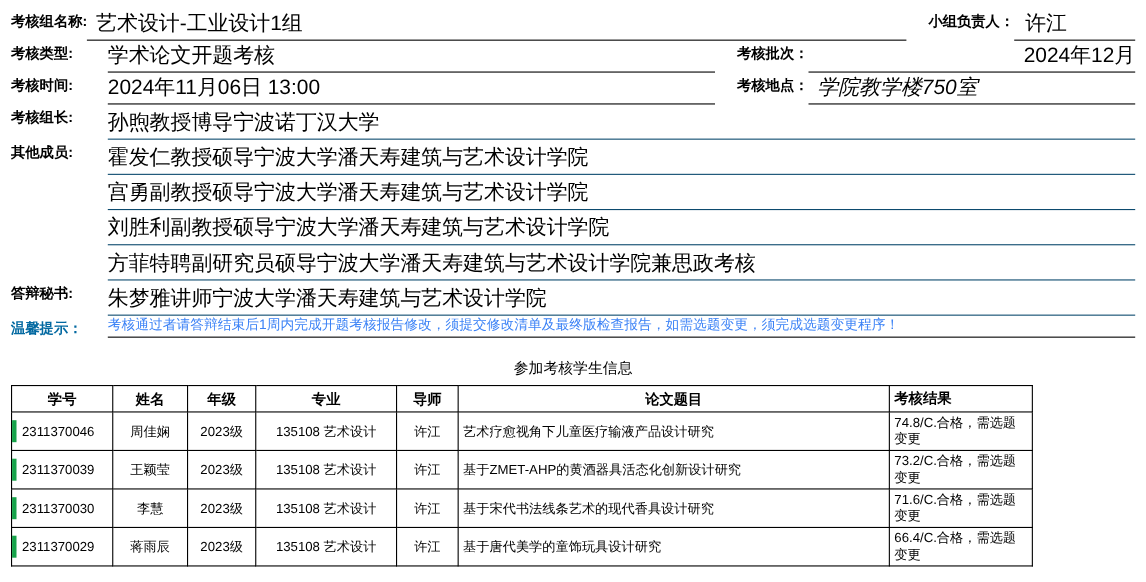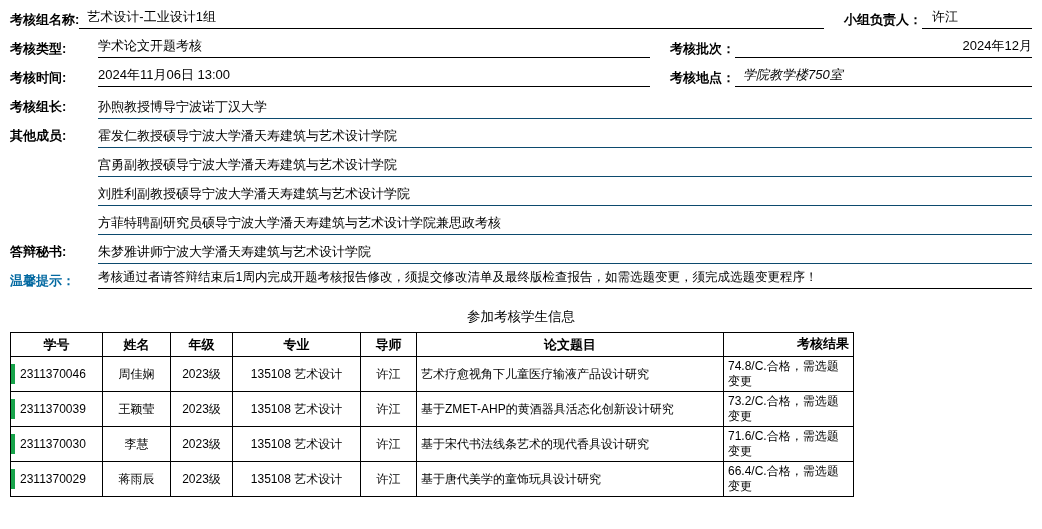--- a/index.html
+++ b/index.html
@@ -35,21 +35,21 @@
     font-weight: bold;
     font-size: 13px;
     white-space: nowrap;
     padding-top: 3px;
   }
   .lbl-w {
     width: 88px;
     flex: 0 0 88px;
   }
   .val {
-    font-size: 13px;
+    font-size: 19px;
     padding-top: 3px;
     white-space: nowrap;
   }
 
   
   .r1 .left { display: flex; align-items: flex-start; flex: 1 1 auto; }
   .r1 .u1 { border-bottom: 1px solid #000; flex: 1 1 auto; padding-bottom: 2px; }
   .r1 .right { display: flex; align-items: flex-start; flex: 0 0 auto; margin-left: 20px; }
   .r1 .u2 { border-bottom: 1px solid #000; width: 110px; padding-bottom: 2px; }
 
@@ -59,37 +59,37 @@
   .ul { border-bottom: 1px solid #000; padding-bottom: 2px; }
 
   .memline {
     border-bottom: 1px solid #0c4a6e;
     flex: 1 1 auto;
     display: flex;
     padding-bottom: 2px;
   }
 
   .tip {
-    color: #000000;
+    color: #3b82f6;
     font-size: 12.5px;
     padding-top: 3px;
     white-space: nowrap;
   }
   .tip-lbl { color: #0369a1; }
 
   
   .stu-title {
     text-align: center;
     font-size: 13.5px;
     font-weight: normal;
     margin: 10px 0 6px 0;
   }
   table.stu {
     border-collapse: collapse;
-    width: 844px;
+    width: 929px;
     margin: 0 10px;
     table-layout: fixed;
   }
   table.stu th, table.stu td {
     border: 1px solid #000;
     font-size: 12px;
     padding: 2px 4px;
     vertical-align: middle;
     background: #fff;
   }
@@ -251,21 +251,21 @@
 
   <table class="stu">
     <thead>
       <tr>
         <th class="c-id">学号</th>
         <th class="c-name">姓名</th>
         <th class="c-grade">年级</th>
         <th class="c-major">专业</th>
         <th class="c-tutor">导师</th>
         <th class="c-topic" style="text-align:center;">论文题目</th>
-        <th class="c-result" style="text-align:right;">考核结果</th>
+        <th class="c-result" style="text-align:left;">考核结果</th>
       </tr>
     </thead>
     <tbody>
       <tr>
         <td class="c-id with-bar">
           <span class="green-bar"></span><span class="idtext">2311370046</span>
         </td>
         <td class="c-name">周佳娴</td>
         <td class="c-grade">2023级</td>
         <td class="c-major">135108  艺术设计</td>

